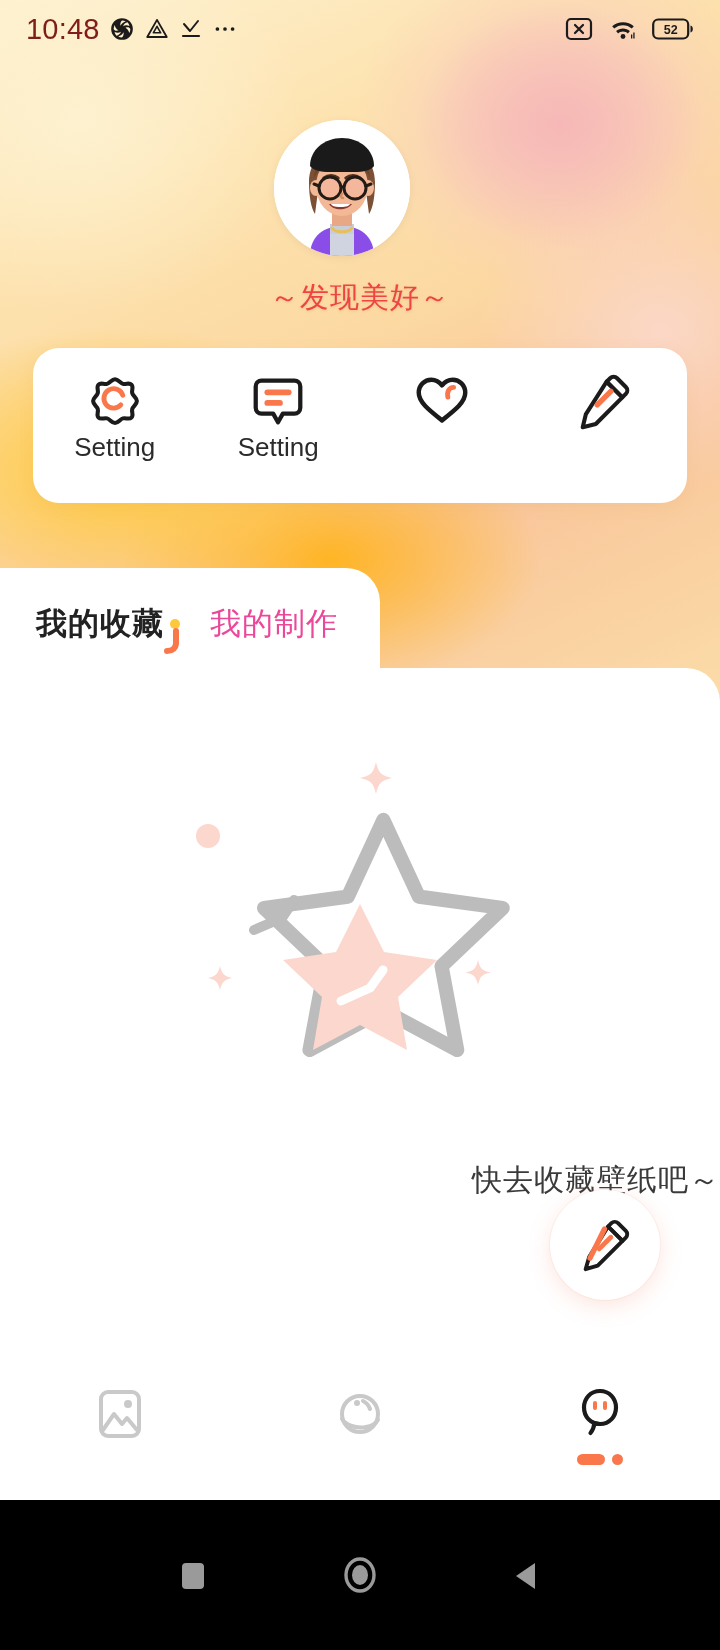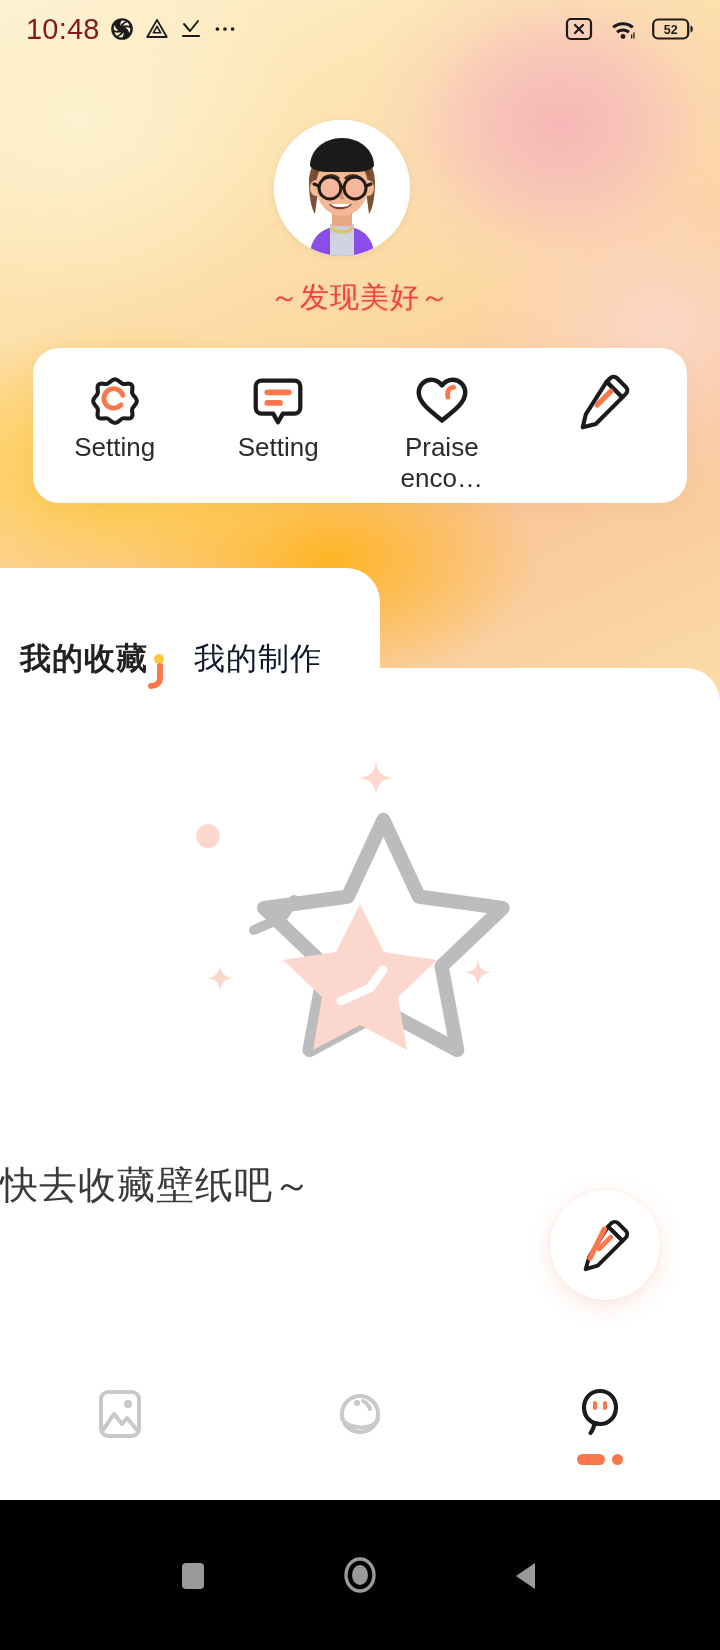--- a/index.html
+++ b/index.html
@@ -67,40 +67,40 @@
     font-size:26px; color:#2b2b2b; text-align:center; line-height:1.2;
     max-width:150px; white-space:pre-line;
   }
 
   
   #tabpanel{
     position:absolute; left:0; top:568px; width:380px; height:112px;
     background:#fff; border-top-right-radius:34px; z-index:12;
   }
   #tabrow{
-    position:absolute; left:0; top:568px; width:380px; height:112px;
-    display:flex; z-index:14; padding-left:20px; gap:46px;
+    position:absolute; left:16px; top:568px; width:380px; height:112px;
+    display:flex; align-items:center; z-index:14; padding-left:20px; gap:46px;
   }
   .tab{ position:relative; cursor:pointer; display:flex; align-items:flex-end; }
   .tab-label{ font-size:31px; letter-spacing:1px; }
   .tab.active .tab-label{ color:#222; font-weight:600; }
-  .tab.inactive .tab-label{ color:#0f172a; }
+  .tab.inactive .tab-label{ color:#ec4899; }
   #tab-mark{ position:absolute; right:-22px; bottom:-12px; width:26px; height:40px; }
 
   
   #content{
     position:absolute; left:0; top:668px; width:720px; height:782px;
     background:#fff; border-top-right-radius:34px; z-index:11;
   }
 
   
   #empty-ill{ position:absolute; left:178px; top:748px; width:364px; height:320px; z-index:13; }
   #empty-text{
-    position:absolute; left:0; top:1160px; width:720px; text-align:left;
-    font-size:38px; color:#3a3a3a; letter-spacing:1px; z-index:13;
+    position:absolute; left:0; top:1160px; width:720px; text-align:right;
+    font-size:30px; color:#3a3a3a; letter-spacing:1px; z-index:13;
   }
 
   
   #fab{
     position:absolute; left:550px; top:1190px; width:110px; height:110px;
     border-radius:50%; background:#fff; z-index:20;
     box-shadow:0 0 0 1px rgba(255,150,120,.10), 0 6px 22px rgba(240,140,110,.22);
     display:flex; align-items:center; justify-content:center; cursor:pointer;
   }
 
@@ -230,21 +230,20 @@
         <rect x="18" y="31" width="19" height="6" rx="3" fill="#f9774a"></rect>
       </svg>
       <div class="menu-label">Setting</div>
     </div>
 
     <div class="menu-item">
       <svg class="menu-ico" viewBox="0 0 64 64">
         <path d="M32 52C18 41 8 33 8 23.5 8 15.5 14 10 21 10c4.3 0 8.3 2.2 11 5.8C34.7 12.2 38.7 10 43 10c7 0 13 5.5 13 13.5C56 33 46 41 32 52z" fill="none" stroke="#1b1b1b" stroke-width="4.6" stroke-linejoin="round"></path>
         <path d="M38 28c-1-6 1.5-10 6-10" fill="none" stroke="#f9774a" stroke-width="5" stroke-linecap="round"></path>
       </svg>
-      <div class="menu-label">Praise enco…</div>
     </div>
 
     <div class="menu-item">
       <svg class="menu-ico" viewBox="0 0 64 64">
         <path d="M44.5 8.5l9 9c2 2 2 5.2 0 7.2l-3.6 3.6-16.2-16.2 3.6-3.6c2-2 5.2-2 7.2 0z" fill="none" stroke="#1b1b1b" stroke-width="4.2" stroke-linejoin="round"></path>
         <path d="M33.7 12.1l16.2 16.2L22.5 55.7 9 59l3.3-13.5z" fill="none" stroke="#1b1b1b" stroke-width="4.2" stroke-linejoin="round"></path>
         <path d="M38 22L24 36" stroke="#f9774a" stroke-width="5.6" stroke-linecap="round"></path>
       </svg>
     </div>
   </div>

